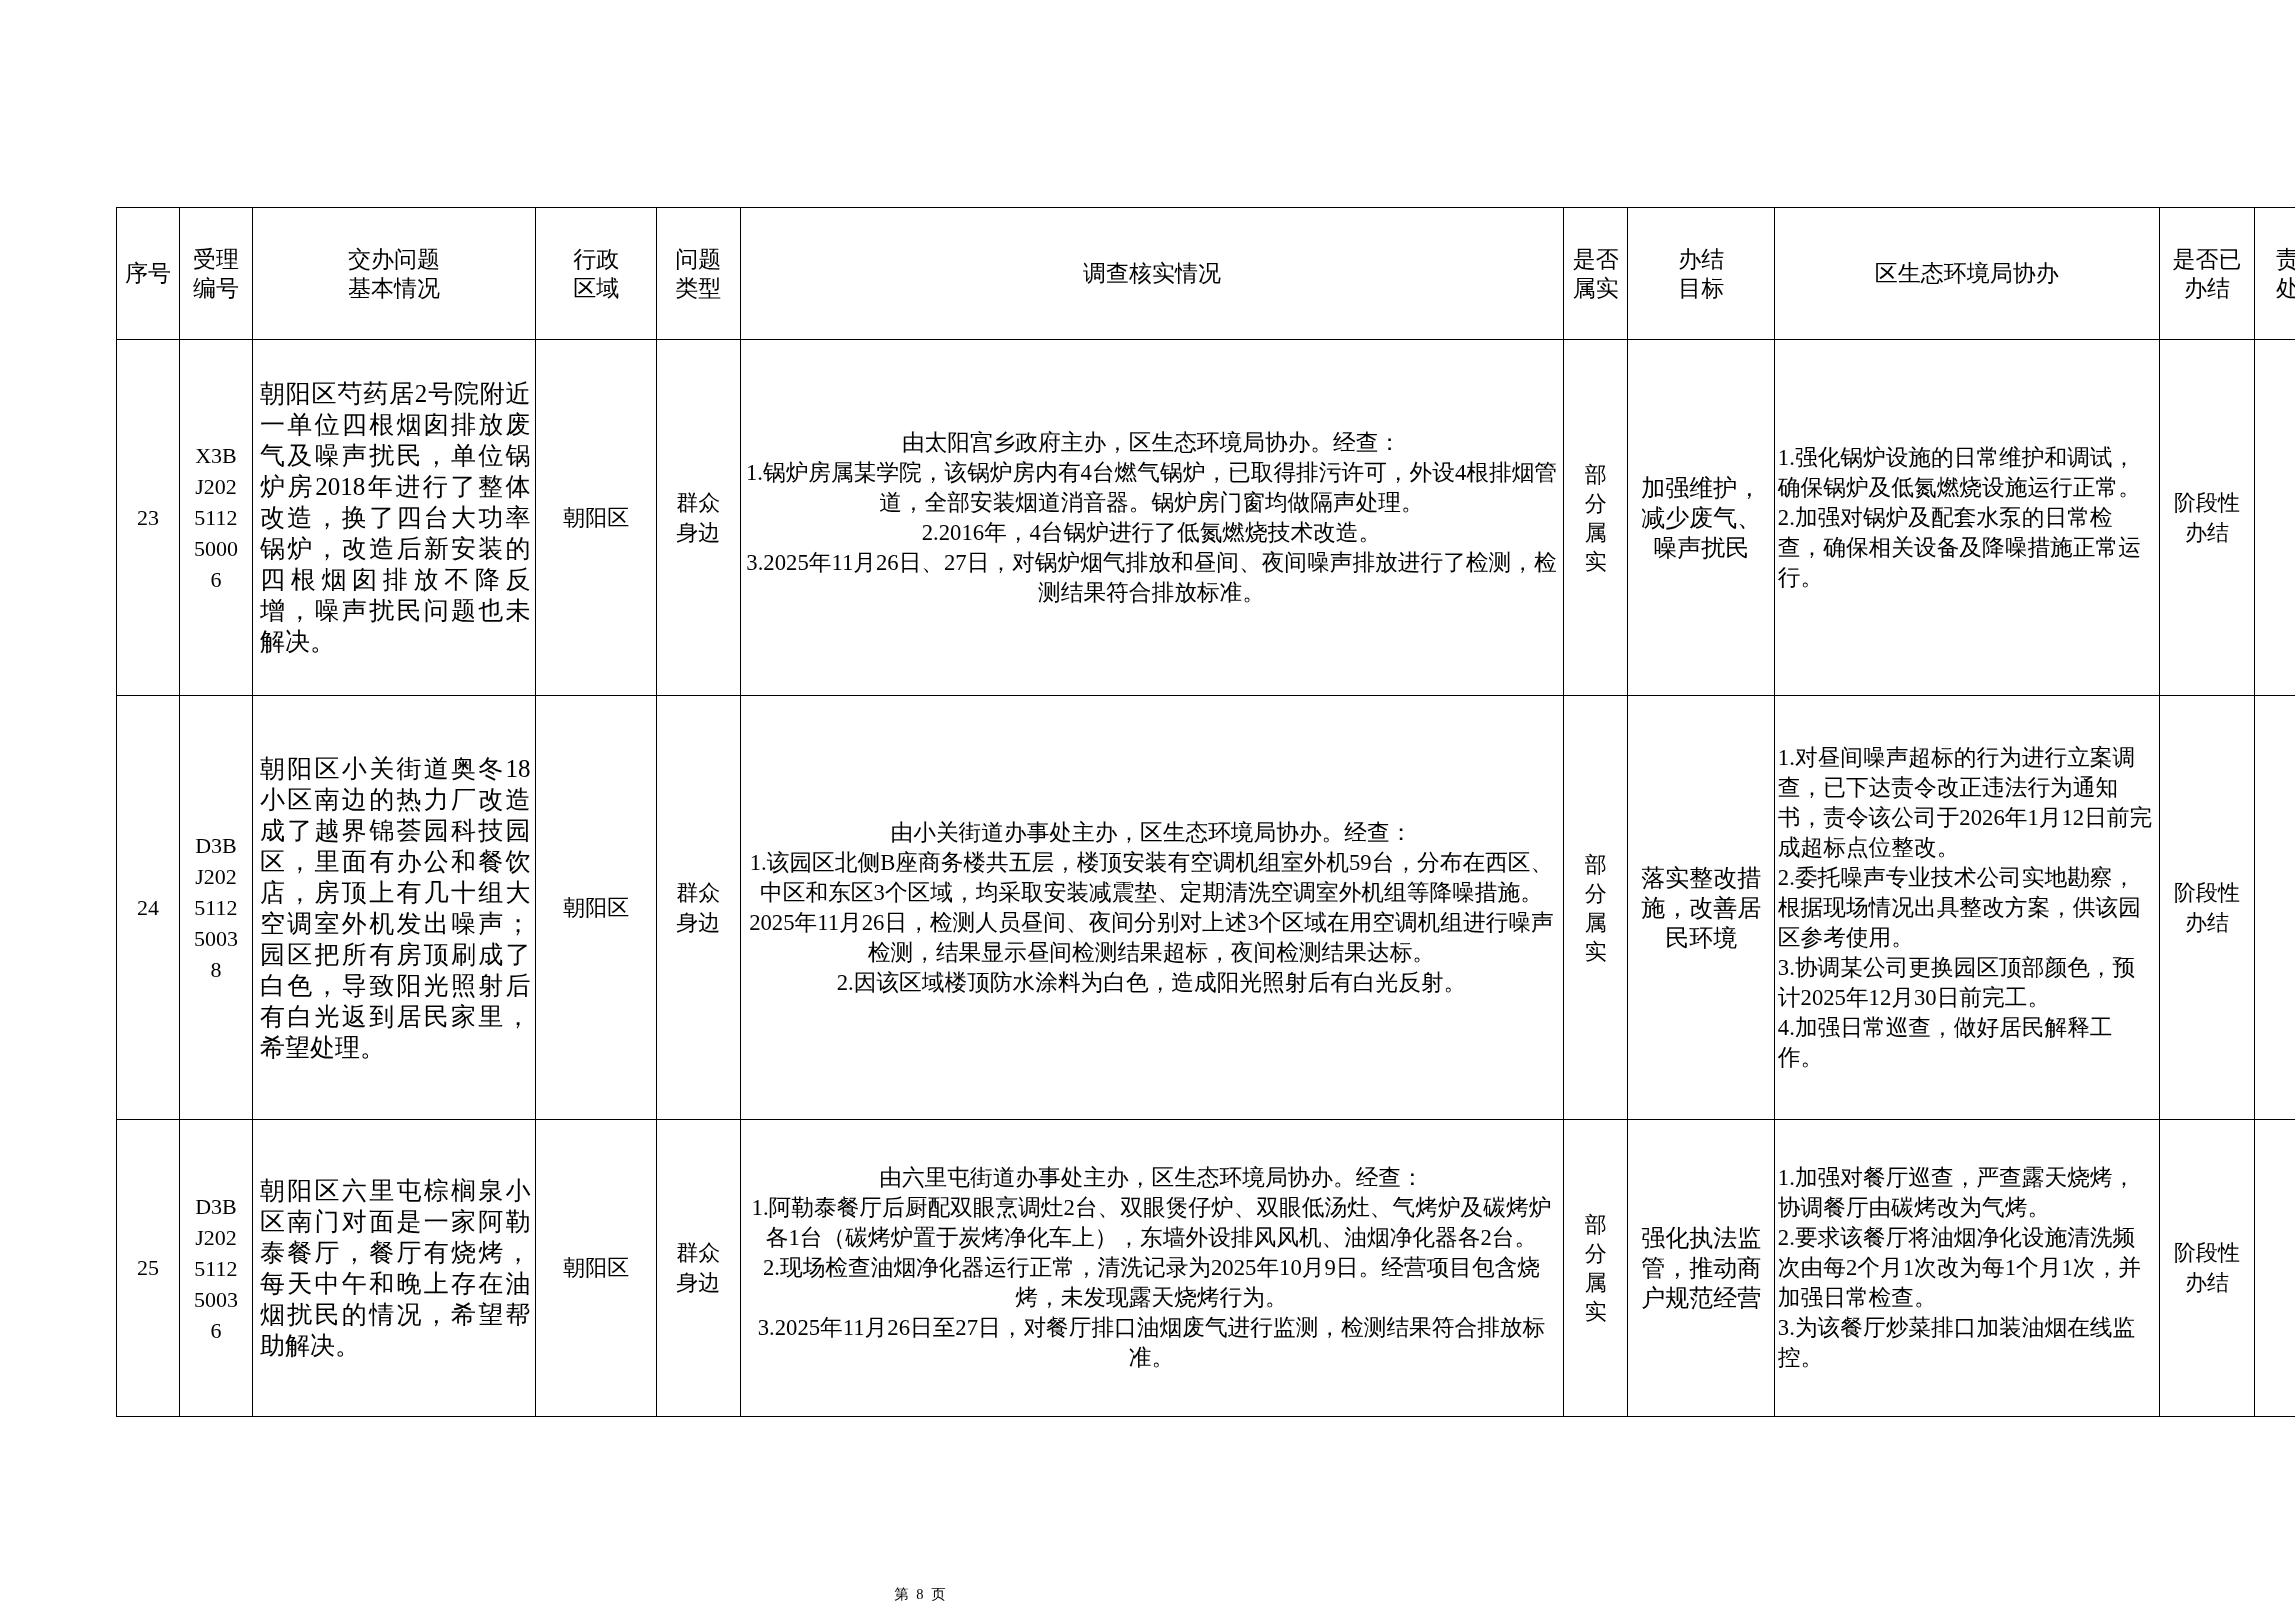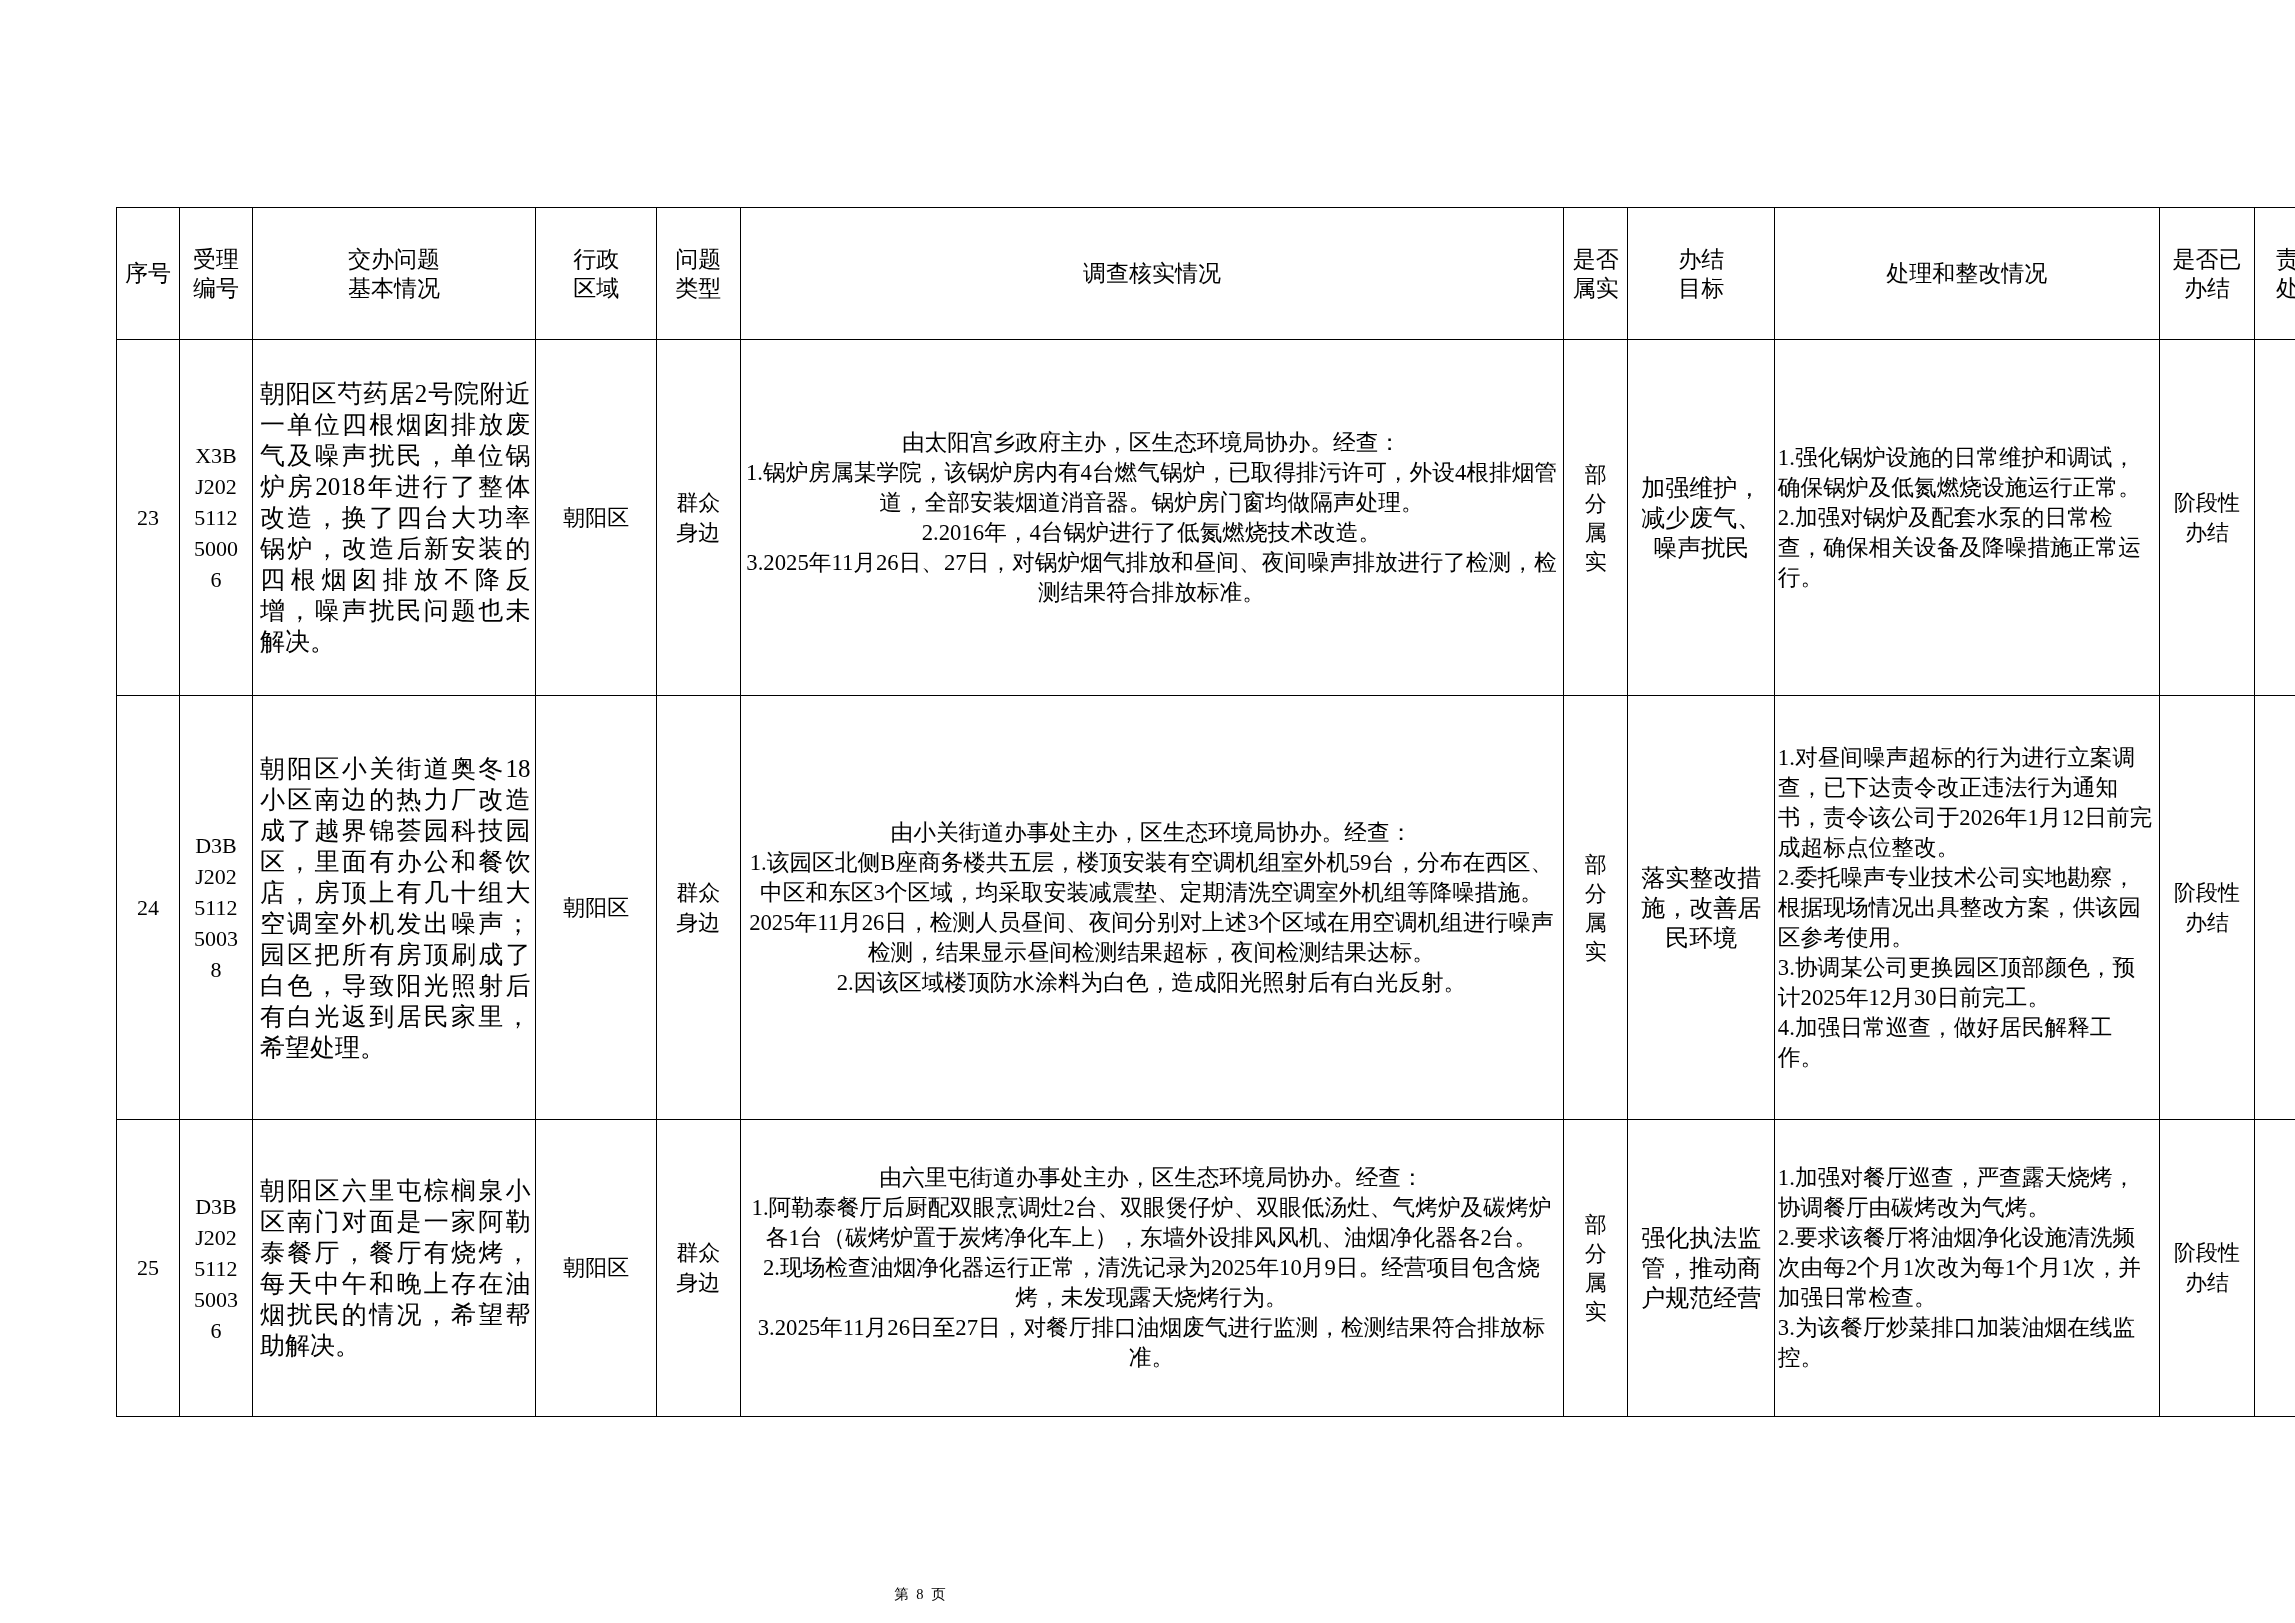--- a/index.html
+++ b/index.html
@@ -89,21 +89,21 @@
 基本情况</th>
       <th>行政
 区域</th>
       <th>问题
 类型</th>
       <th>调查核实情况</th>
       <th>是否
 属实</th>
       <th>办结
 目标</th>
-      <th>处理和整改情况</th>
+      <th>区生态环境局协办</th>
       <th>是否已
 办结</th>
       <th>责任人被
 处理情况</th>
     </tr>
   </thead>
   <tbody>
     <tr class="r0">
       <td class="c-seq">23</td>
       <td class="c-id">X3BJ202511250006</td>

